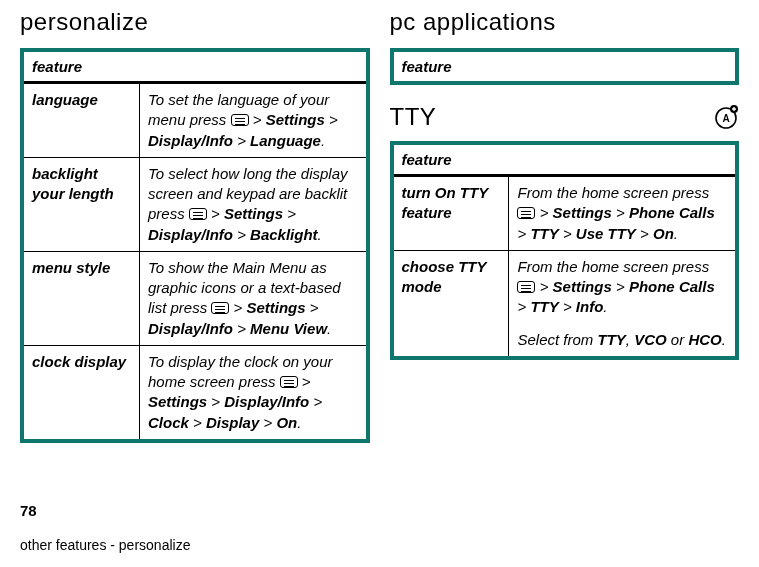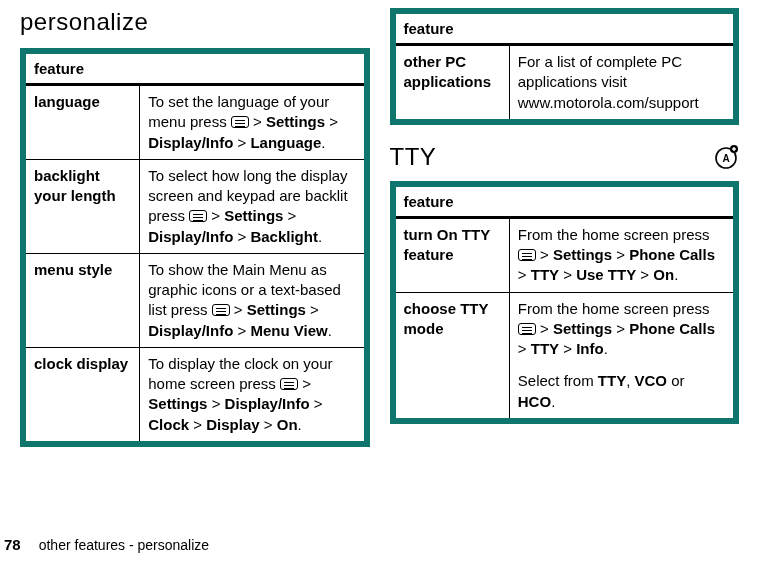--- a/index.html
+++ b/index.html
@@ -31,21 +31,22 @@
   }
   .section-row {
     display: flex;
     align-items: center;
     justify-content: space-between;
     margin-bottom: 10px;
   }
   table.ft {
     width: 100%;
     border-collapse: collapse;
-    border: 6px solid #0f766e;
+    border: 4px solid #0f766e;
+    font-style: italic;
   }
   table.ft th.hdr {
     text-align: left;
     font-weight: bold;
     font-size: 15px;
     padding: 6px 8px;
     border: 1px solid #000;
     border-bottom: 3px solid #000;
   }
   table.ft td {
@@ -70,26 +71,27 @@
     background: linear-gradient(#000,#000) 3px 3px / 10px 1px no-repeat,
                 linear-gradient(#000,#000) 3px 6px / 10px 1px no-repeat,
                 linear-gradient(#000,#000) 3px 9px / 10px 1px no-repeat;
   }
   .acc-icon {
     width: 26px; height: 26px;
     flex: 0 0 auto;
   }
   .footer {
     position: absolute;
-    left: 4px;
+    left: 20px;
     bottom: 14px;
     font-size: 14px;
     display: flex;
     align-items: baseline;
     gap: 18px;
+    flex-direction: column;
   }
   .footer .pnum { font-weight: bold; font-size: 15px; }
   .spacer-top { height: 18px; }
 </style>
 </head>
 <body>
 
 <div class="page">
 
   <div class="col">
@@ -118,30 +120,27 @@
 
       <tr>
         <td class="label">clock display</td>
         <td><span>To display the clock on your home screen press </span><span class="menu-icon"></span><span> &gt; </span><span class="cond">Settings</span><span> &gt; </span><span class="cond">Display/Info</span><span> &gt; </span><span class="cond">Clock</span><span> &gt; </span><span class="cond">Display</span><span> &gt; </span><span class="cond">On</span><span>.</span></td>
       </tr>
     </tbody>
       </table>
   </div>
 
   <div class="col">
+    <h2 class="section">pc applications</h2>
 
     <table class="ft">
       <tbody>
           <tr>
             <th class="hdr" colspan="2">feature</th>
           </tr>
-      <tr>
-        <td class="label">other PC applications</td>
-        <td>For a list of complete PC applications visit www.motorola.com/support</td>
-      </tr>
     </tbody>
       </table>
 
     <div class="spacer-top"></div>
 
     <div class="section-row">
       <h2 class="section" style="margin:0">TTY</h2>
       <svg class="acc-icon" viewBox="0 0 26 26">
         <circle cx="13" cy="14" r="10" fill="none" stroke="#000" stroke-width="1.6"></circle>
         <text x="13" y="18" text-anchor="middle" font-size="10" font-family="Arial" font-weight="bold">A</text>

